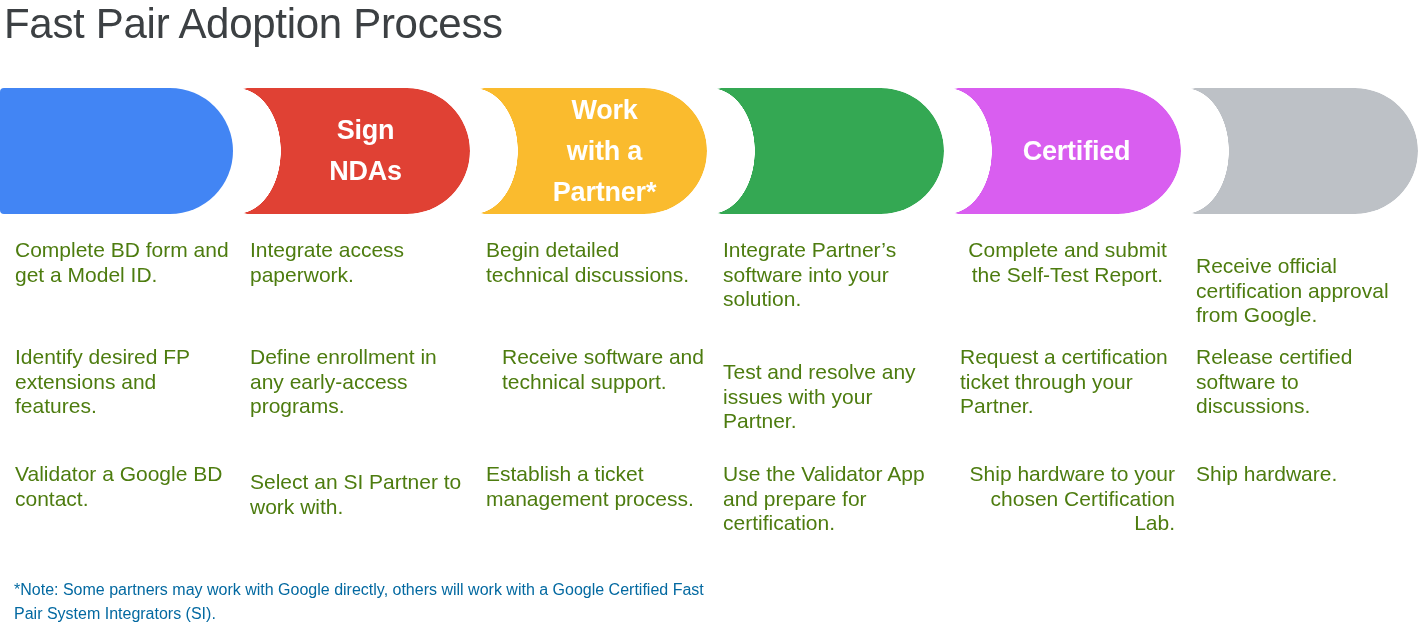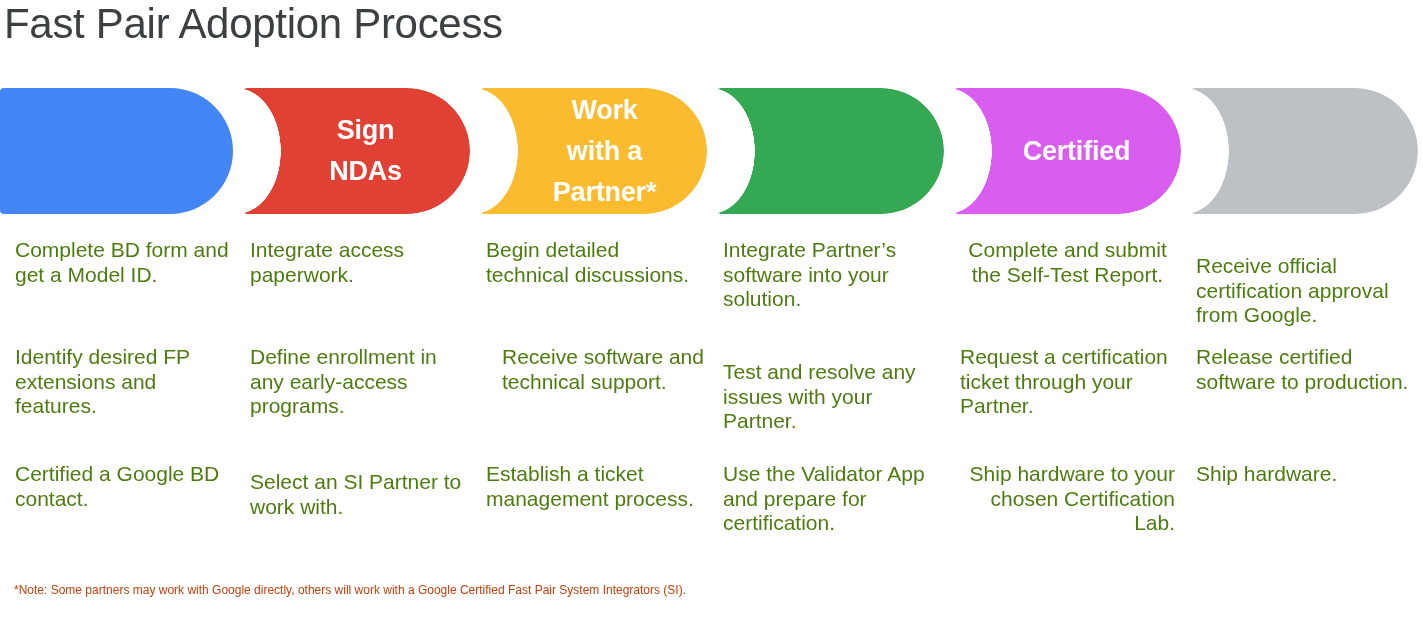--- a/index.html
+++ b/index.html
@@ -101,23 +101,23 @@
     color: #4d7c0f;
     font-weight: 400;
   }
 
   
   .footnote {
     position: absolute;
     left: 14px;
     top: 578px;
     width: 700px;
-    font-size: 12px;
+    font-size: 16px;
     line-height: 24px;
-    color: #c2410c;
+    color: #0369a1;
   }
 </style>
 </head>
 <body>
 
 <div class="page-title">Fast Pair Adoption Process</div>
 
 <div class="band">
 
   <div class="chev" style="left:0px;">
@@ -161,21 +161,21 @@
 <div class="columns">
 
   <div class="col" style="left:15px;">
     <div class="bullet-row" style="top:0px;">
       <div class="bullet">Complete BD form and get a Model ID.</div>
     </div>
     <div class="bullet-row" style="top:107px;">
       <div class="bullet">Identify desired FP extensions and features.</div>
     </div>
     <div class="bullet-row" style="top:224px;">
-      <div class="bullet">Certified a Google BD contact.</div>
+      <div class="bullet">Validator a Google BD contact.</div>
     </div>
   </div>
 
   <div class="col" style="left:250px;">
     <div class="bullet-row" style="top:0px;">
       <div class="bullet">Integrate access paperwork.</div>
     </div>
     <div class="bullet-row" style="top:107px;">
       <div class="bullet">Define enrollment in any early-access programs.</div>
     </div>
@@ -218,21 +218,21 @@
     <div class="bullet-row" style="top:224px;text-align:right;">
       <div class="bullet">Ship hardware to your chosen Certification Lab.</div>
     </div>
   </div>
 
   <div class="col" style="left:1196px;">
     <div class="bullet-row" style="top:0px;margin-top:16px;">
       <div class="bullet">Receive official certification approval from Google.</div>
     </div>
     <div class="bullet-row" style="top:107px;">
-      <div class="bullet">Release certified software to production.</div>
+      <div class="bullet">Release certified software to discussions.</div>
     </div>
     <div class="bullet-row" style="top:224px;">
       <div class="bullet">Ship hardware.</div>
     </div>
   </div>
 
 </div>
 
 <div class="footnote">*Note: Some partners may work with Google directly, others will work with a Google Certified Fast Pair System Integrators (SI).</div>
 

